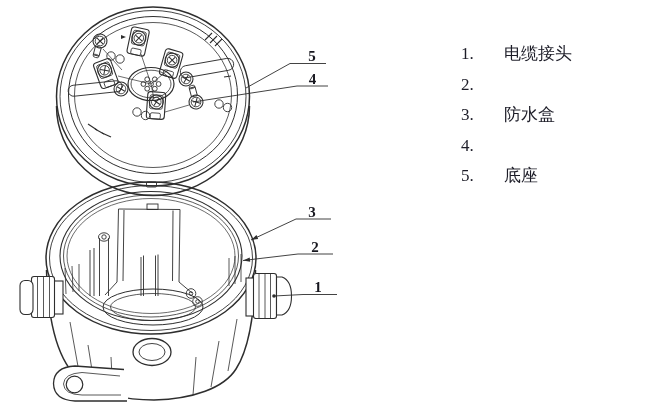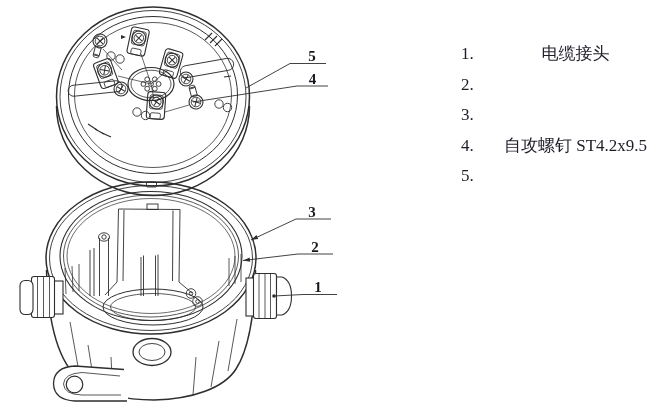--- a/index.html
+++ b/index.html
@@ -12,21 +12,21 @@
   .callout-num{
     font-family:"Liberation Serif","DejaVu Serif",serif;
     font-size:15px;font-weight:bold;fill:#17171f;
   }
   .legend{
     position:absolute;left:461px;top:44px;
     font-size:17px;color:#1d1d28;
   }
   .legend-row{display:flex;height:30.5px;align-items:flex-start;line-height:19px;}
   .legend-num{flex:0 0 43px;}
-  .legend-label{flex:1 1 auto;white-space:nowrap;text-align:center;}
+  .legend-label{flex:1 1 auto;white-space:nowrap;}
 </style>
 </head>
 <body>
 
 <div class="page">
 
   <svg class="diagram-svg" width="345" height="408" viewBox="0 0 345 408">
     <defs>
       <g id="screwhead">
         <circle r="7" stroke-width="1.1"></circle>
@@ -241,23 +241,24 @@
   <div class="legend">
     <div class="legend-row">
       <span class="legend-num">1.</span>
       <span class="legend-label">电缆接头</span>
     </div>
     <div class="legend-row">
       <span class="legend-num">2.</span>
     </div>
     <div class="legend-row">
       <span class="legend-num">3.</span>
+      <span class="legend-label">防水盒</span>
     </div>
     <div class="legend-row">
       <span class="legend-num">4.</span>
-      <span class="legend-label">自攻螺钉 ST4.2x9.5</span>
     </div>
     <div class="legend-row">
       <span class="legend-num">5.</span>
+      <span class="legend-label">底座</span>
     </div>
   </div>
 
 </div>
 
 </body></html>

